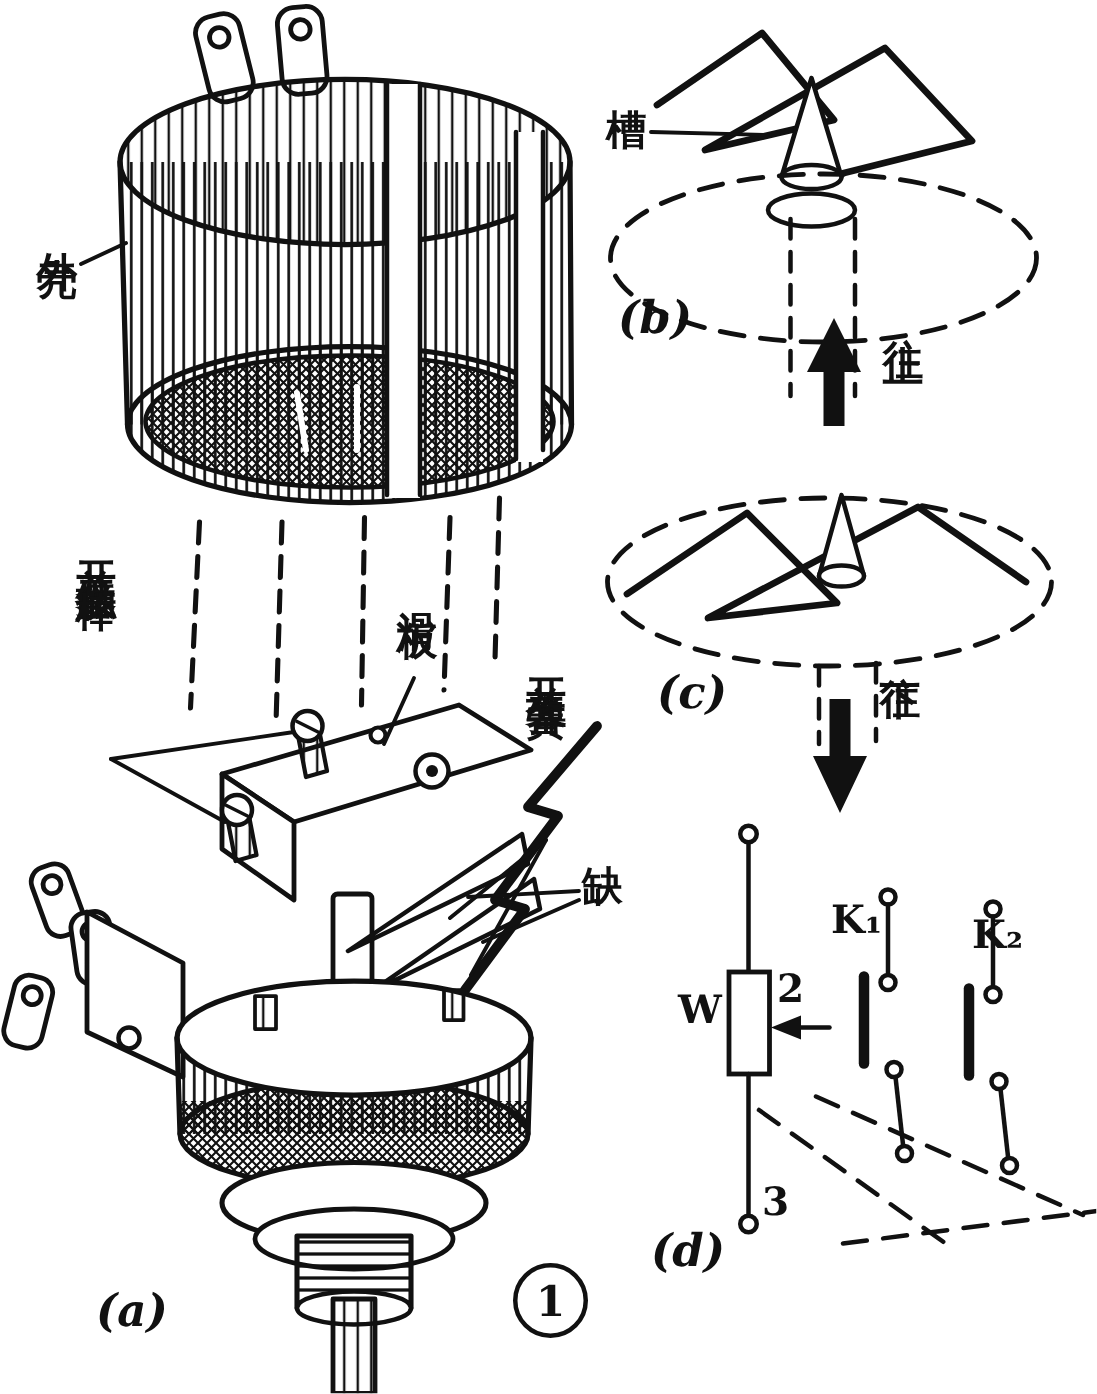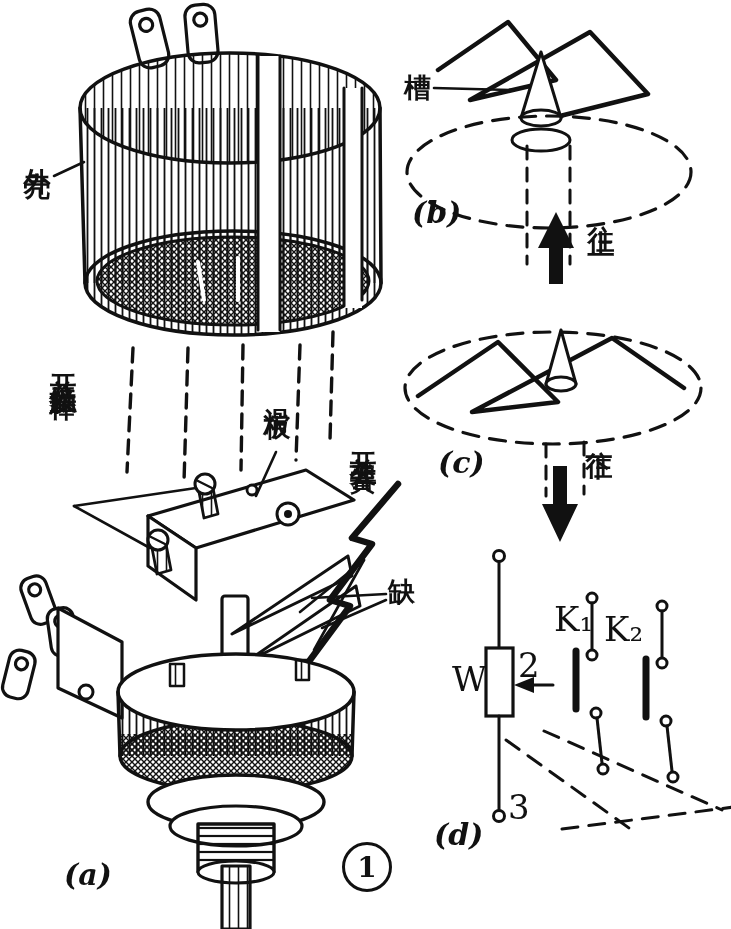--- a/index.html
+++ b/index.html
@@ -3,21 +3,21 @@
 <meta charset="utf-8">
 <style>
   html,body{margin:0;padding:0;background:#fff;}
   #page{position:relative;width:731px;height:929px;background:#fff;overflow:hidden;
         font-family:"DejaVu Sans",sans-serif;color:#111;}
   #art{position:absolute;left:0;top:0;}
   .lbl{position:absolute;color:#111;font-family:"DejaVu Sans",sans-serif;
        font-weight:700;font-size:27px;line-height:1.15;white-space:nowrap;z-index:5;}
   .v{writing-mode:vertical-rl;text-orientation:upright;letter-spacing:5px;}
   .fig{font-family:"DejaVu Serif",serif;font-style:italic;font-weight:700;font-size:30px;}
-  .sym{font-family:"DejaVu Serif",serif;font-style:normal;font-weight:400;font-size:34px;}
+  .sym{font-family:"DejaVu Serif",serif;font-style:normal;font-weight:700;font-size:26px;}
   .fignum{position:absolute;left:342px;top:842px;width:44px;height:44px;border:3.5px solid #111;
           border-radius:50%;display:flex;align-items:center;justify-content:center;
           font:700 28px "DejaVu Serif",serif;z-index:5;}
 </style>
 </head>
 <body>
 
 <div id="page">
 
 <svg id="art" width="731" height="929" viewBox="0 0 731 929">
@@ -207,21 +207,21 @@
 <div class="lbl v" style="left:586px;top:204px">往上</div>
 <div class="lbl v" style="left:584px;top:430px">往下</div>
 
 <div class="lbl fig" style="left:64px;top:858px">(a)</div>
 <div class="lbl fig" style="left:412px;top:196px">(b)</div>
 <div class="lbl fig" style="left:438px;top:446px">(c)</div>
 <div class="lbl fig" style="left:434px;top:818px">(d)</div>
 
 <div class="lbl sym" style="left:452px;top:660px">W</div>
 <div class="lbl sym" style="left:554px;top:600px">K₁</div>
-<div class="lbl sym" style="left:604px;top:610px">K₂</div>
+<div class="lbl sym" style="left:648px;top:610px">K₂</div>
 <div class="lbl sym" style="left:518px;top:646px">2</div>
 <div class="lbl sym" style="left:508px;top:788px">3</div>
 
 <div class="fignum">
   <span>1</span>
 </div>
 
 </div>
 
 </body></html>

